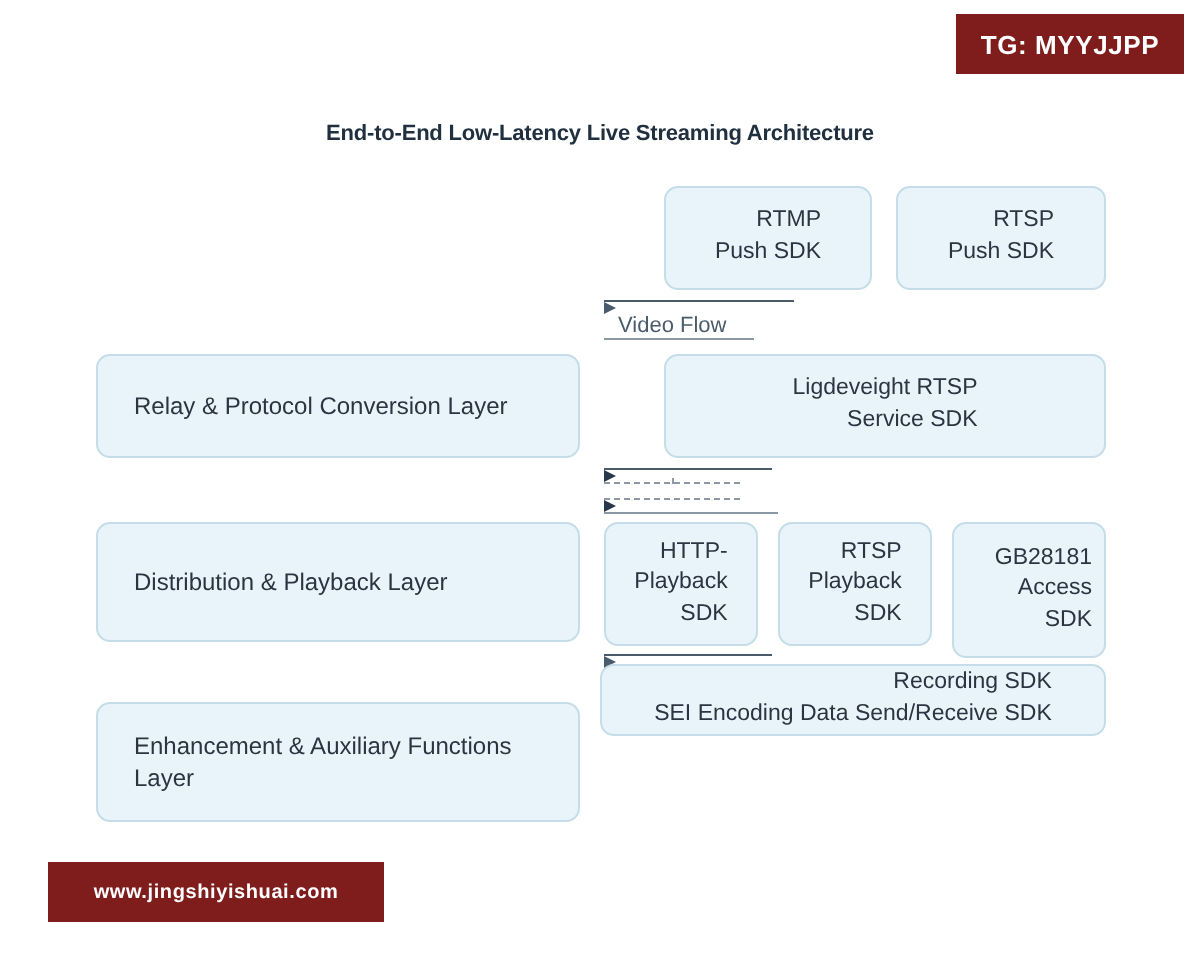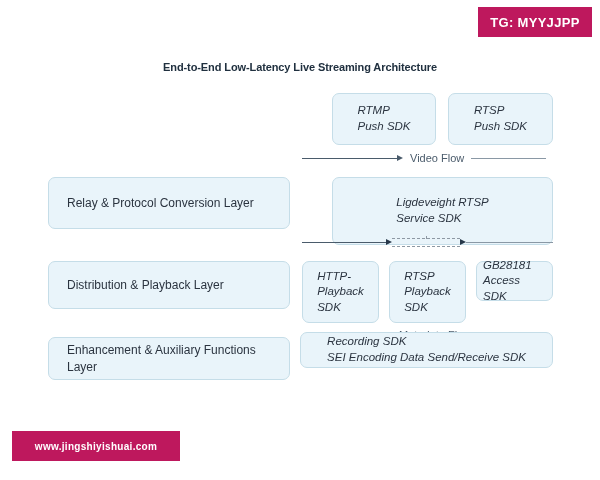--- a/index.html
+++ b/index.html
@@ -12,28 +12,29 @@
     height: 480px;
     position: relative;
     overflow: hidden;
     font-family: "Liberation Sans", sans-serif;
     color: #2b3440;
   }
 
   
   .wm {
     position: absolute;
-    background: #be185d;
+    background: #7f1d1d;
     color: #ffffff;
     font-family: "Liberation Sans", sans-serif;
     font-weight: bold;
     letter-spacing: 0.3px;
     display: flex;
     align-items: center;
     justify-content: center;
+    margin-left: 12px;
   }
   .wm-top {
     top: 7px;
     right: 8px;
     width: 114px;
     height: 30px;
     font-size: 13px;
   }
   .wm-bottom {
     left: 12px;
@@ -78,32 +79,31 @@
     color: #2b3440;
     line-height: 1.35;
   }
   .box.left {
     justify-content: flex-start;
     padding: 0 18px;
     font-size: 12px;
   }
   .box.right {
     justify-content: center;
-    text-align: left;
+    text-align: right;
     padding: 0 6px;
-    font-style: italic;
   }
   .box .l2 { display: block; }
 
   
   .flow {
     position: absolute;
     height: 16px;
     display: flex;
-    align-items: center;
+    flex-direction: column;
   }
   .flow .line {
     height: 1px;
     background: #4a5b6b;
     flex: 0 0 auto;
   }
   .flow .head {
     width: 0;
     height: 0;
     border-left: 6px solid #4a5b6b;
@@ -170,70 +170,70 @@
     <div class="line" style="width:95px;"></div>
     <div class="head"></div>
     <div class="label">Video Flow</div>
     <div class="tail" style="width:75px;"></div>
   </div>
 
   <div class="box left" style="left:48px; top:177px; width:242px; height:52px;text-align:right;">
     <span>Relay &amp; Protocol Conversion Layer</span>
   </div>
 
-  <div class="box right" style="left:332px; top:177px; width:221px; height:68px;">
+  <div class="box right" style="left:332px; top:177px; width:221px; height:52px;">
     <span>
       <span>Ligdeveight RTSP</span>
       <span class="l2">Service SDK</span>
     </span>
   </div>
 
   <div class="flow" style="left:302px; top:234px; width:251px;">
     <div class="line" style="width:84px;"></div>
     <div class="head dark"></div>
     <div class="dashbox" style="width:68px;">
       <span class="tick"></span>
     </div>
     <div class="head dark"></div>
     <div class="tail" style="width:87px;"></div>
   </div>
 
-  <div class="box left" style="left:48px; top:261px; width:242px; height:48px;">Distribution &amp; Playback Layer</div>
+  <div class="box left" style="left:48px; top:261px; width:242px; height:60px;">Distribution &amp; Playback Layer</div>
 
   <div class="box right" style="left:302px; top:261px; width:77px; height:62px;">
     <span>
       <span>HTTP-</span>
       <span class="l2">Playback</span>
       <span class="l2">SDK</span>
     </span>
   </div>
 
   <div class="box right" style="left:389px; top:261px; width:77px; height:62px;">
     <span>
       <span>RTSP</span>
       <span class="l2">Playback</span>
       <span class="l2">SDK</span>
     </span>
   </div>
 
-  <div class="box right" style="left:476px; top:261px; width:77px; height:40px;">
+  <div class="box right" style="left:476px; top:261px; width:77px; height:68px;">
     <span>
       <span>GB28181</span>
       <span class="l2">Access SDK</span>
     </span>
   </div>
 
   <div class="flow" style="left:302px; top:327px; width:251px;">
     <div class="line" style="width:84px;"></div>
     <div class="head"></div>
     <div class="label">Metadata Flow</div>
     <div class="tail" style="width:66px;"></div>
   </div>
 
-  <div class="box left" style="left:48px; top:337px; width:242px; height:43px;">
+  <div class="box left" style="left:48px; top:351px; width:242px; height:60px;">
     <span>Enhancement &amp; Auxiliary Functions Layer</span>
   </div>
 
   <div class="box right" style="left:300px; top:332px; width:253px; height:36px;">
     <span>
       <span>Recording SDK</span>
       <span class="l2">SEI Encoding Data Send/Receive SDK</span>
     </span>
   </div>
 

